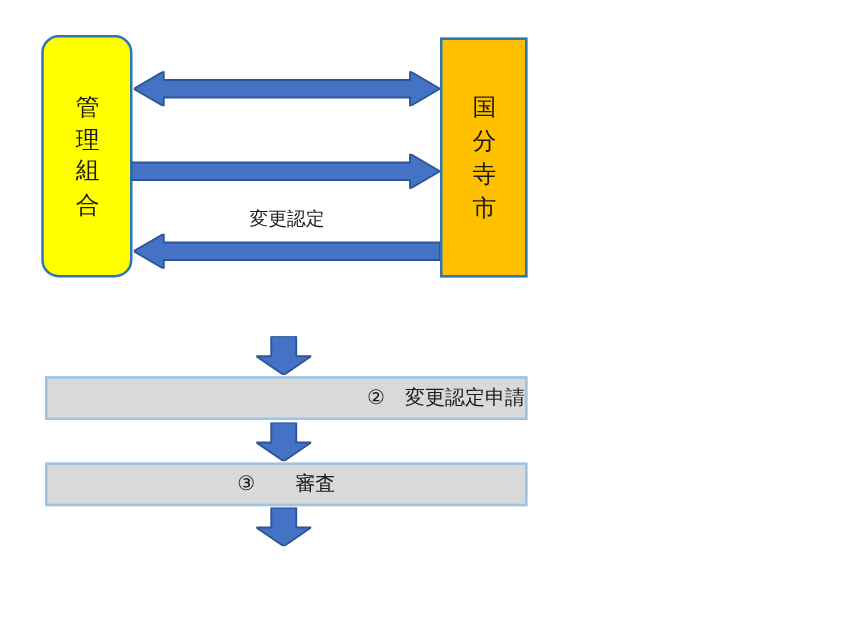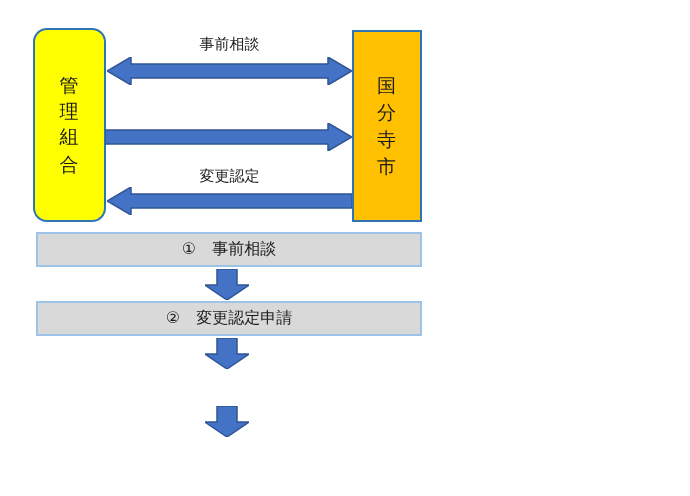--- a/index.html
+++ b/index.html
@@ -65,67 +65,66 @@
   .step{
     position:absolute;
     left:36px;width:386px;height:35px;
     background:var(--step-fill);
     border:2px solid var(--step-border);
     box-sizing:border-box;
     display:flex;align-items:center;justify-content:center;
     font-size:16px;
   }
   .step-1{top:232px;}
-  .step-2{top:301px;}
+  .step-2{top:301px;justify-content:flex-end;}
   .step-3{top:370px;}
   .step-4{top:437px;}
   .darrow{position:absolute;left:205px;display:block;}
   .darrow-1{top:269px;}
   .darrow-2{top:338px;}
   .darrow-3{top:406px;}
 </style>
 </head>
 <body>
 
 <div class="canvas">
 
   <div class="actor actor-left">
     <span class="vtext">管理組合</span>
   </div>
 
   <div class="actor actor-right">
     <span class="vtext">国分寺市</span>
   </div>
 
-  <div class="arrow-label lbl-1">事前相談</div>
   <svg class="harrow harrow-1" width="245" height="28">
     <polygon points="0,14 24,0 24,7 221,7 221,0 245,14 221,28 221,21 24,21 24,28"></polygon>
   </svg>
 
   <svg class="harrow harrow-2" width="247" height="28">
     <polygon points="0,7 223,7 223,0 247,14 223,28 223,21 0,21"></polygon>
   </svg>
 
   <div class="arrow-label lbl-3">変更認定</div>
   <svg class="harrow harrow-3" width="245" height="28">
     <polygon points="245,7 24,7 24,0 0,14 24,28 24,21 245,21"></polygon>
   </svg>
 
-  <div class="step step-1">
-    <span>①　事前相談</span>
-  </div>
   <svg class="darrow darrow-1" width="44" height="31">
     <polygon points="12,0 32,0 32,16 44,16 22,31 0,16 12,16"></polygon>
   </svg>
 
   <div class="step step-2">
     <span>②　変更認定申請</span>
   </div>
   <svg class="darrow darrow-2" width="44" height="31">
     <polygon points="12,0 32,0 32,16 44,16 22,31 0,16 12,16"></polygon>
   </svg>
 
+  <div class="step step-3">
+    <span>③　　審査</span>
+  </div>
   <svg class="darrow darrow-3" width="44" height="31">
     <polygon points="12,0 32,0 32,16 44,16 22,31 0,16 12,16"></polygon>
   </svg>
 
 
 </div>
 
 </body></html>

